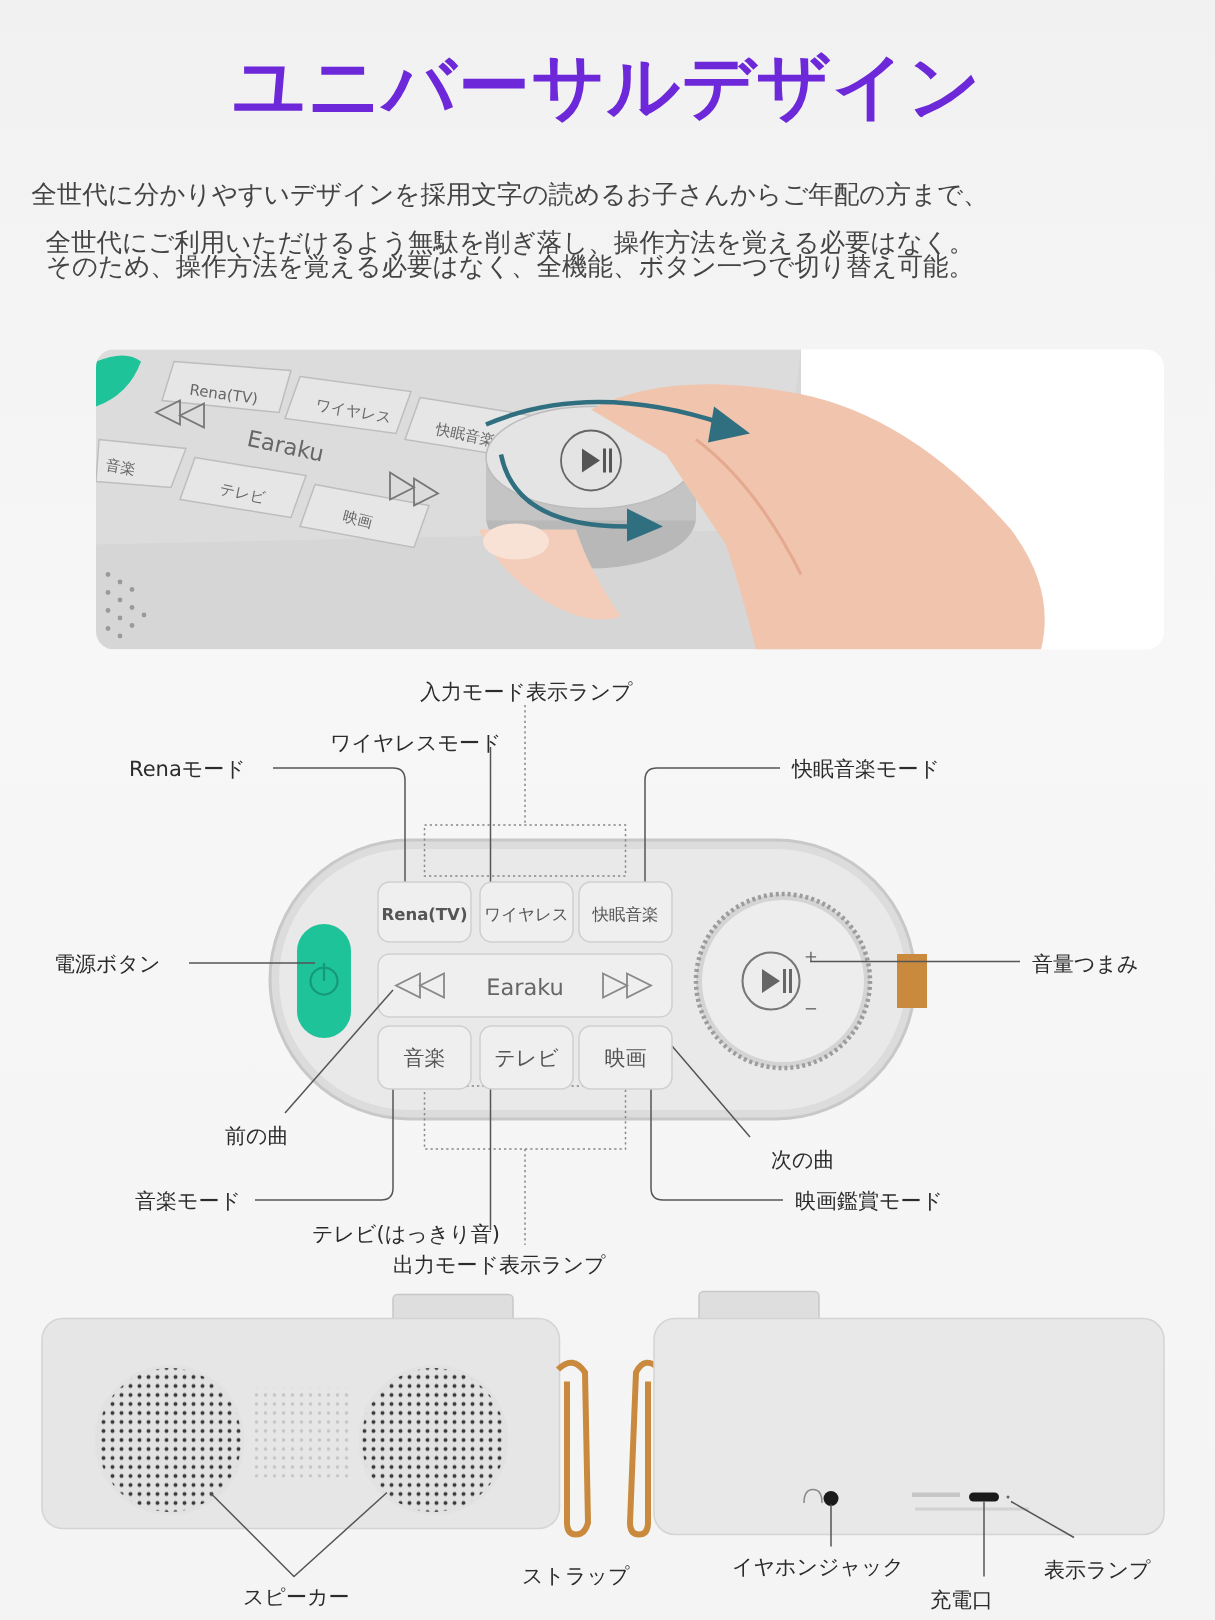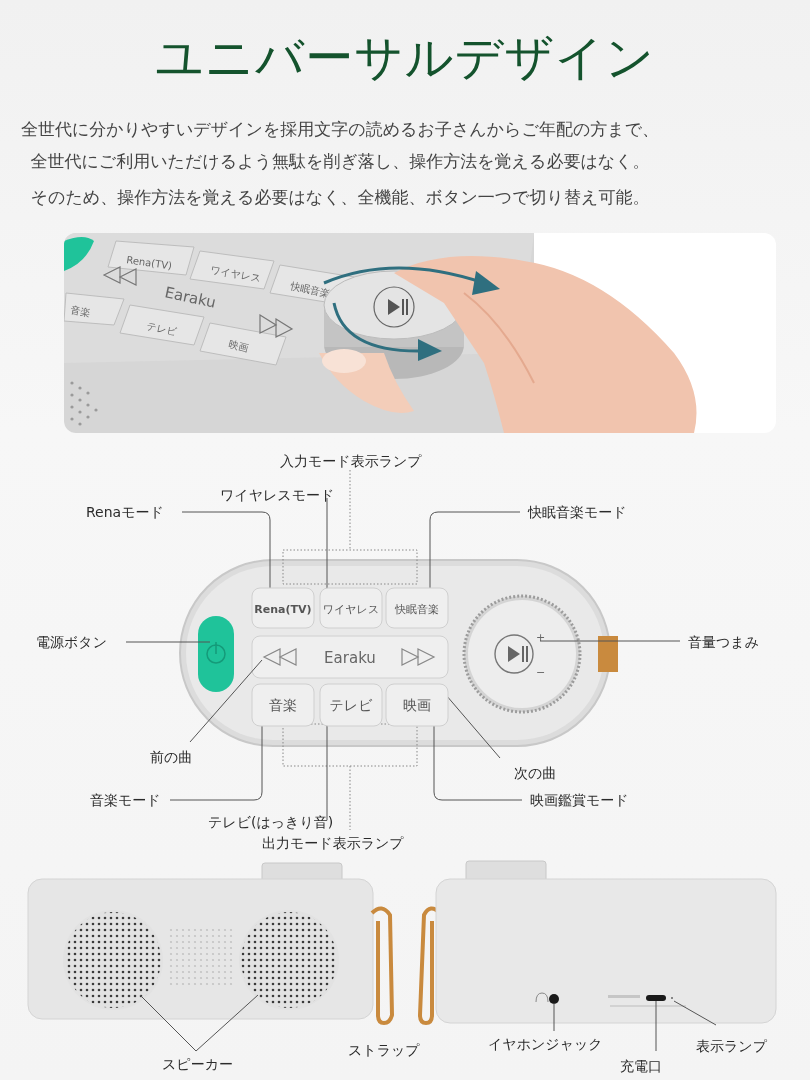--- a/index.html
+++ b/index.html
@@ -4,38 +4,38 @@
 <style>
   html, body { margin: 0; padding: 0; }
   body {
     width: 810px; height: 1080px; overflow: hidden; position: relative;
     background: linear-gradient(180deg, #f1f1f1 0%, #f7f7f7 40%, #f4f4f4 100%);
     font-family: "DejaVu Sans", sans-serif; color: #2b2b2b;
   }
   .abs { position: absolute; }
   .title {
     left: 0; top: 26px; width: 810px; text-align: center;
-    font-size: 48px; font-weight: normal; letter-spacing: 1px; color: #14532d;
+    font-size: 48px; font-weight: bold; letter-spacing: 1px; color: #6d28d9;
   }
   .intro { left: 0; width: 680px; text-align: center; font-size: 17px; color: #444; }
   
   .photo {
     left: 64px; top: 233px; width: 712px; height: 200px; border-radius: 12px;
     background: #ffffff; overflow: hidden;
   }
   svg { overflow: visible; }
 </style>
 </head>
 <body>
 
 <div class="abs title">ユニバーサルデザイン</div>
 
 <div class="abs intro" style="top:118px">全世代に分かりやすいデザインを採用文字の読めるお子さんからご年配の方まで、</div>
 <div class="abs intro" style="top:150px">全世代にご利用いただけるよう無駄を削ぎ落し、操作方法を覚える必要はなく。</div>
-<div class="abs intro" style="top:186px">そのため、操作方法を覚える必要はなく、全機能、ボタン一つで切り替え可能。</div>
+<div class="abs intro" style="top:166px">そのため、操作方法を覚える必要はなく、全機能、ボタン一つで切り替え可能。</div>
 
 <div class="abs photo">
   <svg width="712" height="200" viewBox="0 0 712 200">
 
     <path d="M0,0 L470,0 L470,200 L0,200 Z" fill="#d6d6d6"></path>
     <path d="M0,0 L470,0 L455,120 L0,130 Z" fill="#dcdcdc"></path>
 
     <path d="M0,8 Q20,0 30,8 Q22,30 0,38 Z" fill="#1fc39a"></path>
 
     <g fill="#9a9a9a">

